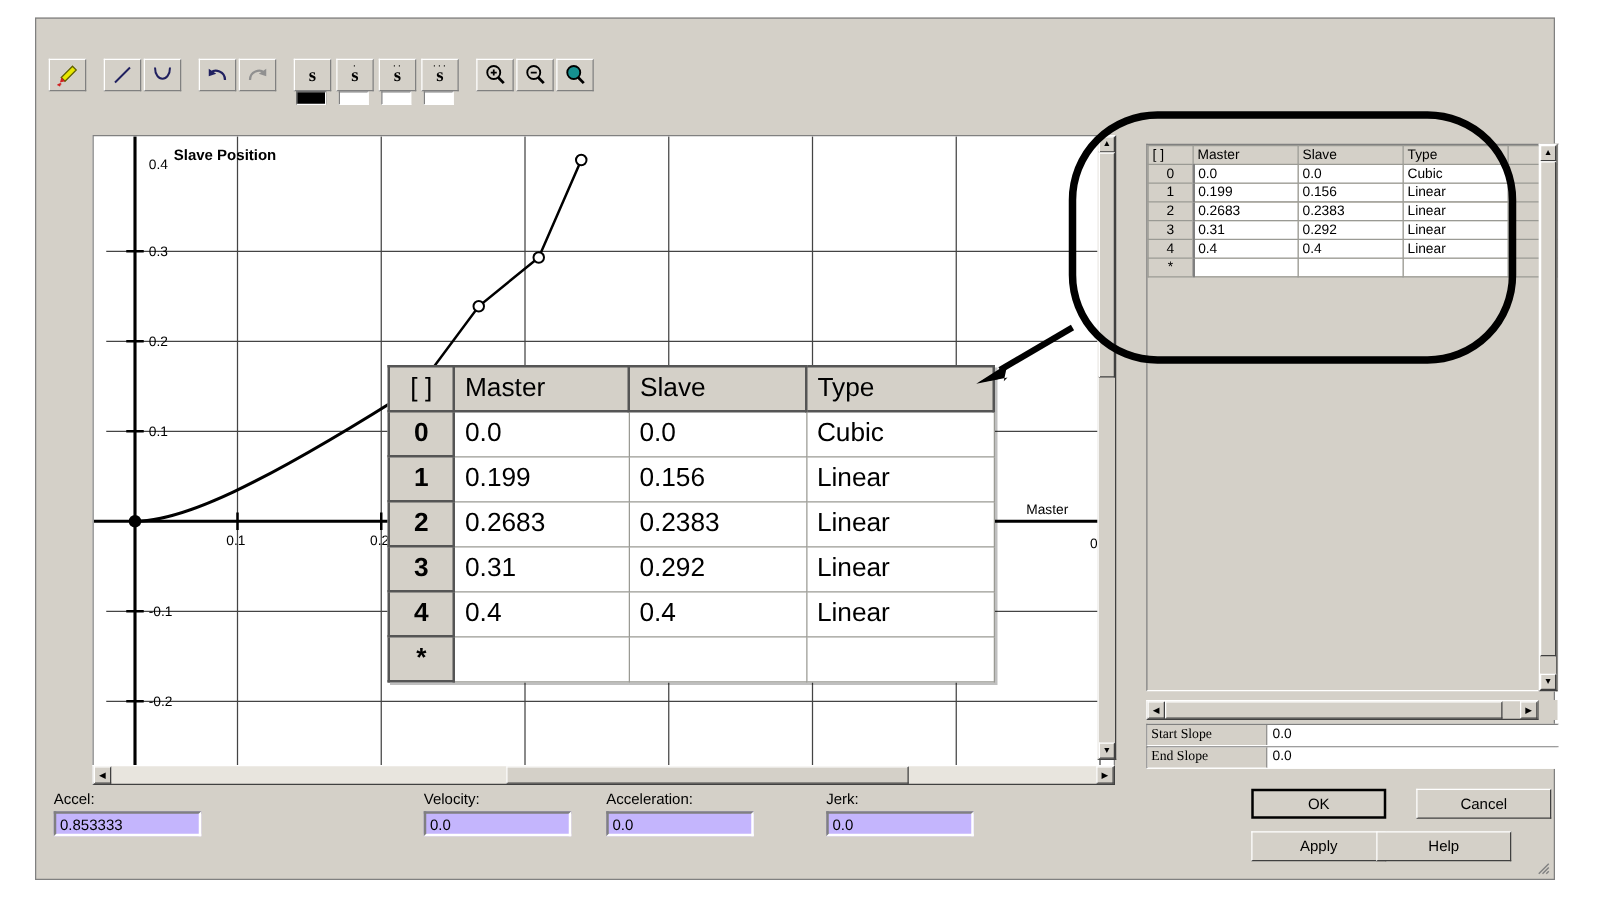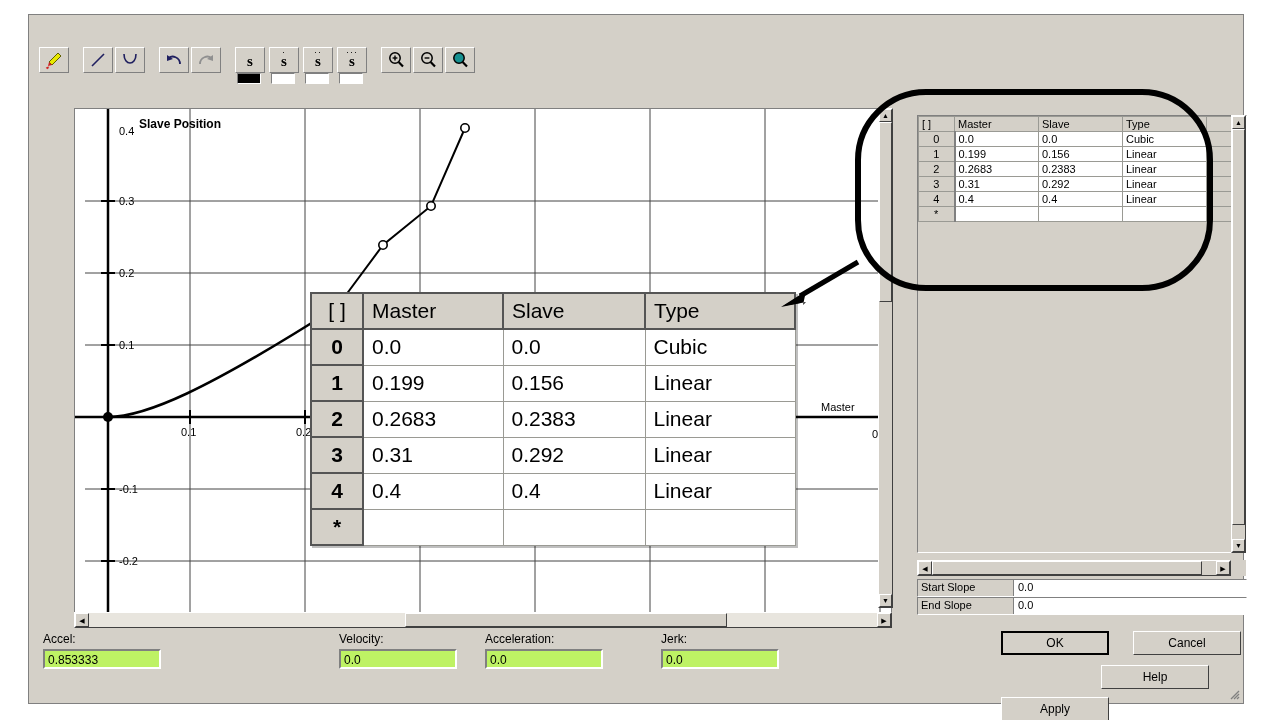--- a/index.html
+++ b/index.html
@@ -155,36 +155,36 @@
   
   .slope-box {
     position: absolute; left: 888px; width: 330px; height: 18px;
     border: 1px solid; border-color: #808080 #ffffff #ffffff #808080;
     box-sizing: border-box; display: flex; background: #ffffff;
   }
   .slope-lbl {
     width: 96px; background: #d4d0c8; font-size: 11px; color: #000;
     padding: 1px 3px; box-sizing: border-box;
     border-right: 1px solid #808080;
-    font-family: Liberation Sans, sans-serif;
+    font-family: Liberation Serif, serif;
   }
   .slope-val {
     flex: 1; background: #ffffff; font-size: 11px; color: #000;
     padding: 1px 4px; box-sizing: border-box;
     font-family: "Liberation Sans", sans-serif;
   }
 
   
   .field-group { position: absolute; }
   .field-label {
     font-size: 12px; color: #000; margin-bottom: 3px; white-space: nowrap;
     font-family: "Liberation Sans", sans-serif;
   }
   .field-input {
-    width: 118px; height: 20px; background: #bef264;
+    width: 118px; height: 20px; background: #c4b5fd;
     border: 2px solid; border-color: #808080 #ffffff #ffffff #808080;
     box-sizing: border-box; font-size: 12px; color: #000;
     padding: 2px 3px; font-family: "Liberation Sans", sans-serif;
     line-height: 14px; white-space: nowrap; overflow: hidden;
   }
 
   
   .dlg-btn {
     position: absolute; width: 108px; height: 24px;
     background: #d4d0c8;
@@ -473,21 +473,21 @@
       <div class="field-label">Acceleration:</div>
       <div class="field-input">0.0</div>
     </div>
     <div class="field-group" style="left:632px;top:617px">
       <div class="field-label">Jerk:</div>
       <div class="field-input">0.0</div>
     </div>
 
     <div class="dlg-btn default" style="left:972px;top:616px">OK</div>
     <div class="dlg-btn" style="left:1104px;top:616px">Cancel</div>
-    <div class="dlg-btn" style="left:972px;top:682px">Apply</div>
+    <div class="dlg-btn" style="left:972px;top:650px">Apply</div>
     <div class="dlg-btn" style="left:1072px;top:650px">Help</div>
 
     <svg class="resize-grip" viewBox="0 0 12 12">
       <g stroke="#808080" stroke-width="1.2">
         <line x1="11" y1="3" x2="3" y2="11"></line>
         <line x1="11" y1="6" x2="6" y2="11"></line>
         <line x1="11" y1="9" x2="9" y2="11"></line>
       </g>
     </svg>
   </div>

